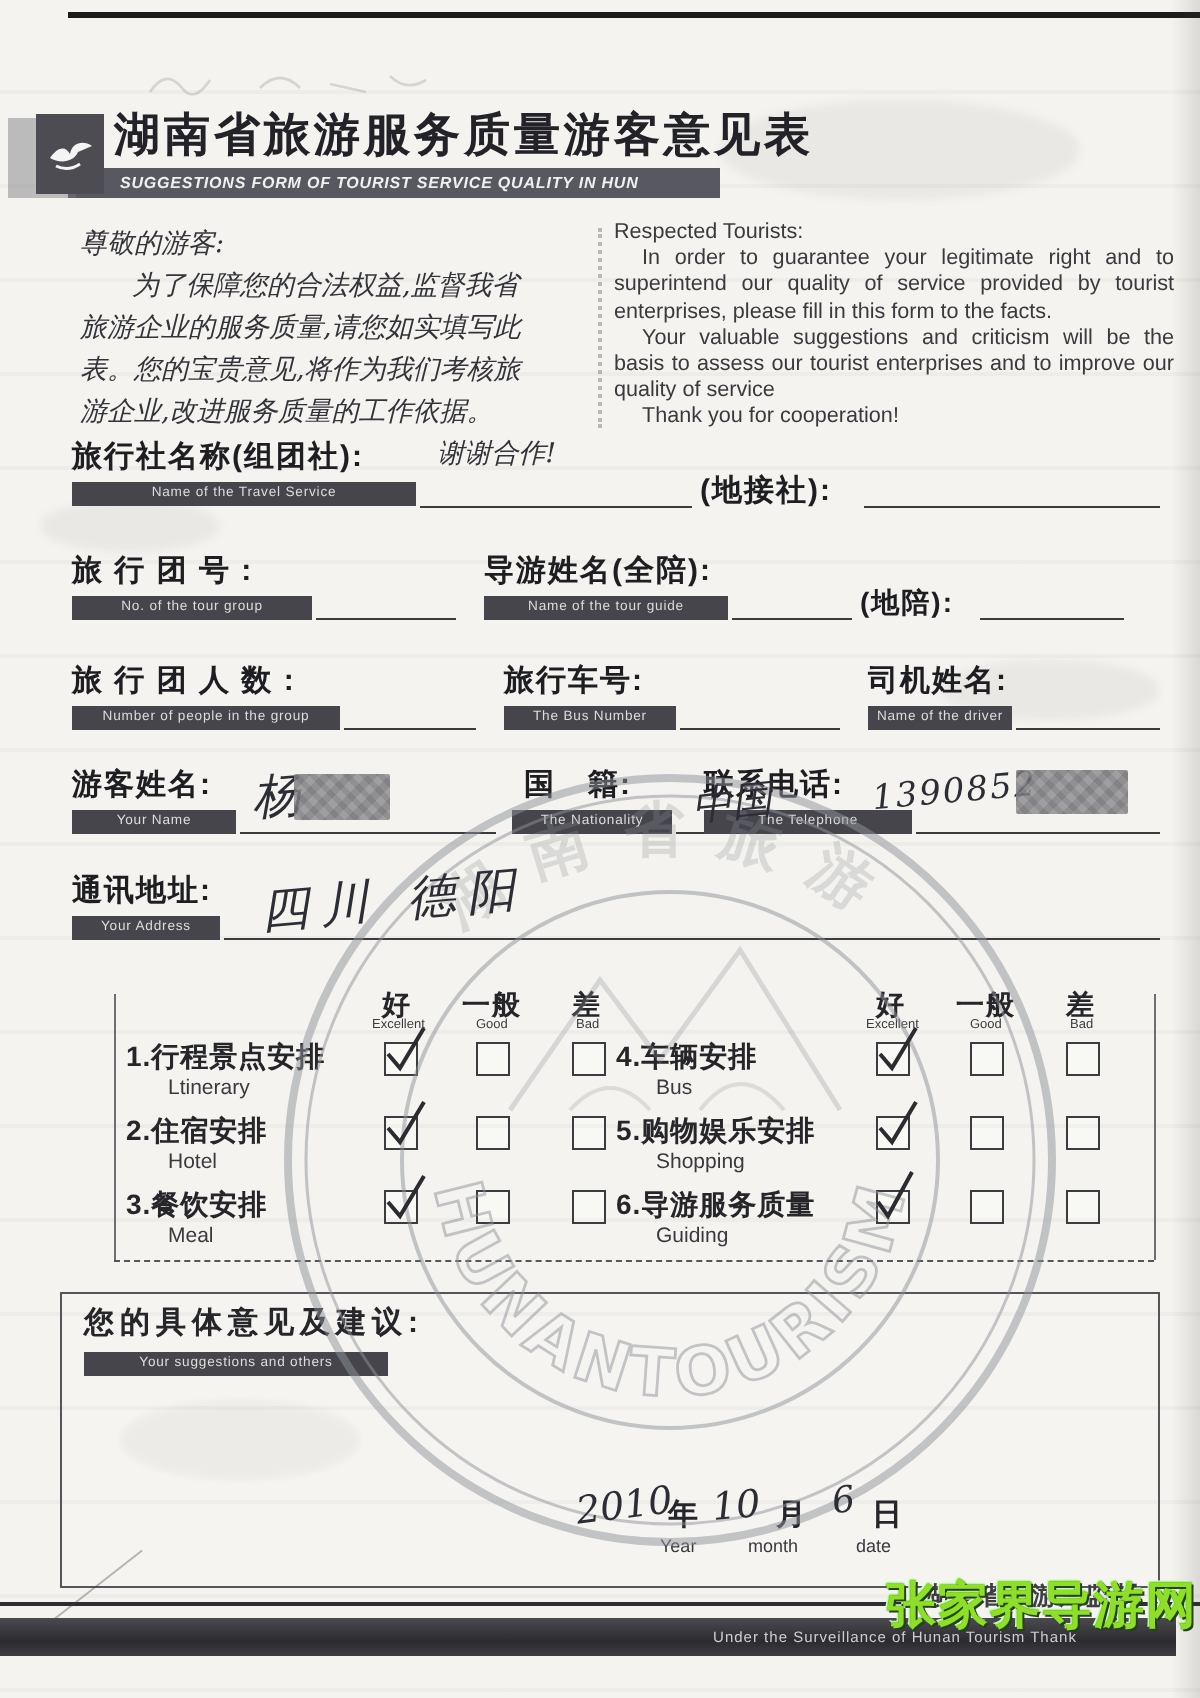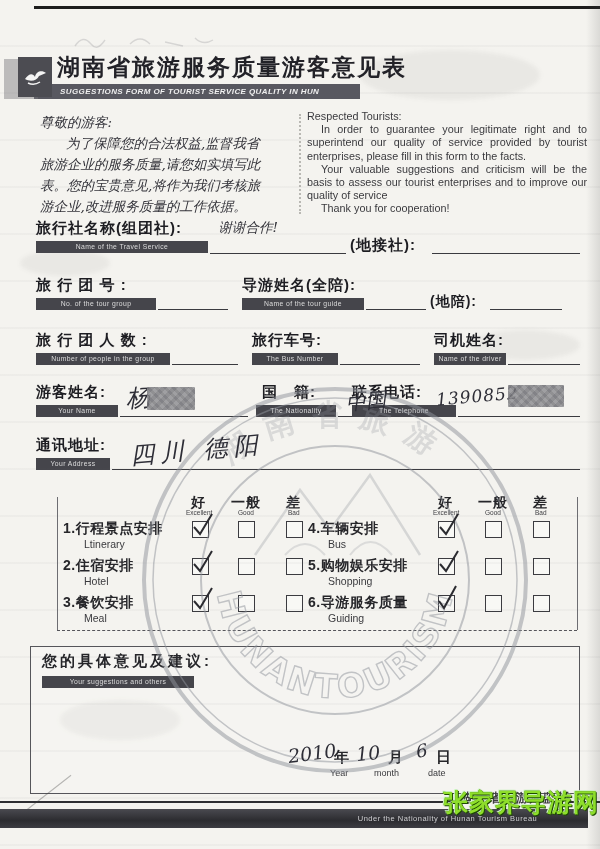--- a/index.html
+++ b/index.html
@@ -240,21 +240,21 @@
   <div class="abs hw" style="left:416px;top:740px;font-size:18px;transform:rotate(-8deg);">6</div>
   <div class="abs date-zh" style="left:436px;top:748px;">日</div>
   <div class="abs date-en" style="left:330px;top:768px;">Year</div>
   <div class="abs date-en" style="left:374px;top:768px;">month</div>
   <div class="abs date-en" style="left:428px;top:768px;">date</div>
 
   <div class="abs fline" style="left:0;width:458px;"></div>
   <div class="abs fline" style="left:566px;width:34px;"></div>
   <div class="abs supervise">湖南省旅游局监制</div>
   <div class="abs fbar"></div>
-  <div class="abs fbar-text">Under the Nationality of Hunan Tourism Bureau</div>
+  <div class="abs fbar-text">Under the Surveillance of Hunan Tourism Thank</div>
   <div class="abs wm-name">张家界导游网</div>
 
   <svg class="abs stamp" width="400" height="400" viewBox="0 0 400 400">
     <defs>
       <path id="arcTop" d="M 45 200 A 155 155 0 0 1 355 200" fill="none"></path>
       <path id="arcBottom" d="M 82 200 A 118 118 0 0 0 318 200" fill="none"></path>
     </defs>
     <circle cx="200" cy="200" r="191" fill="none" stroke="#8f939b" stroke-width="4"></circle>
     <circle cx="200" cy="200" r="182" fill="none" stroke="#8f939b" stroke-width="1.5"></circle>
     <circle cx="200" cy="200" r="134" fill="none" stroke="#8f939b" stroke-width="2"></circle>

